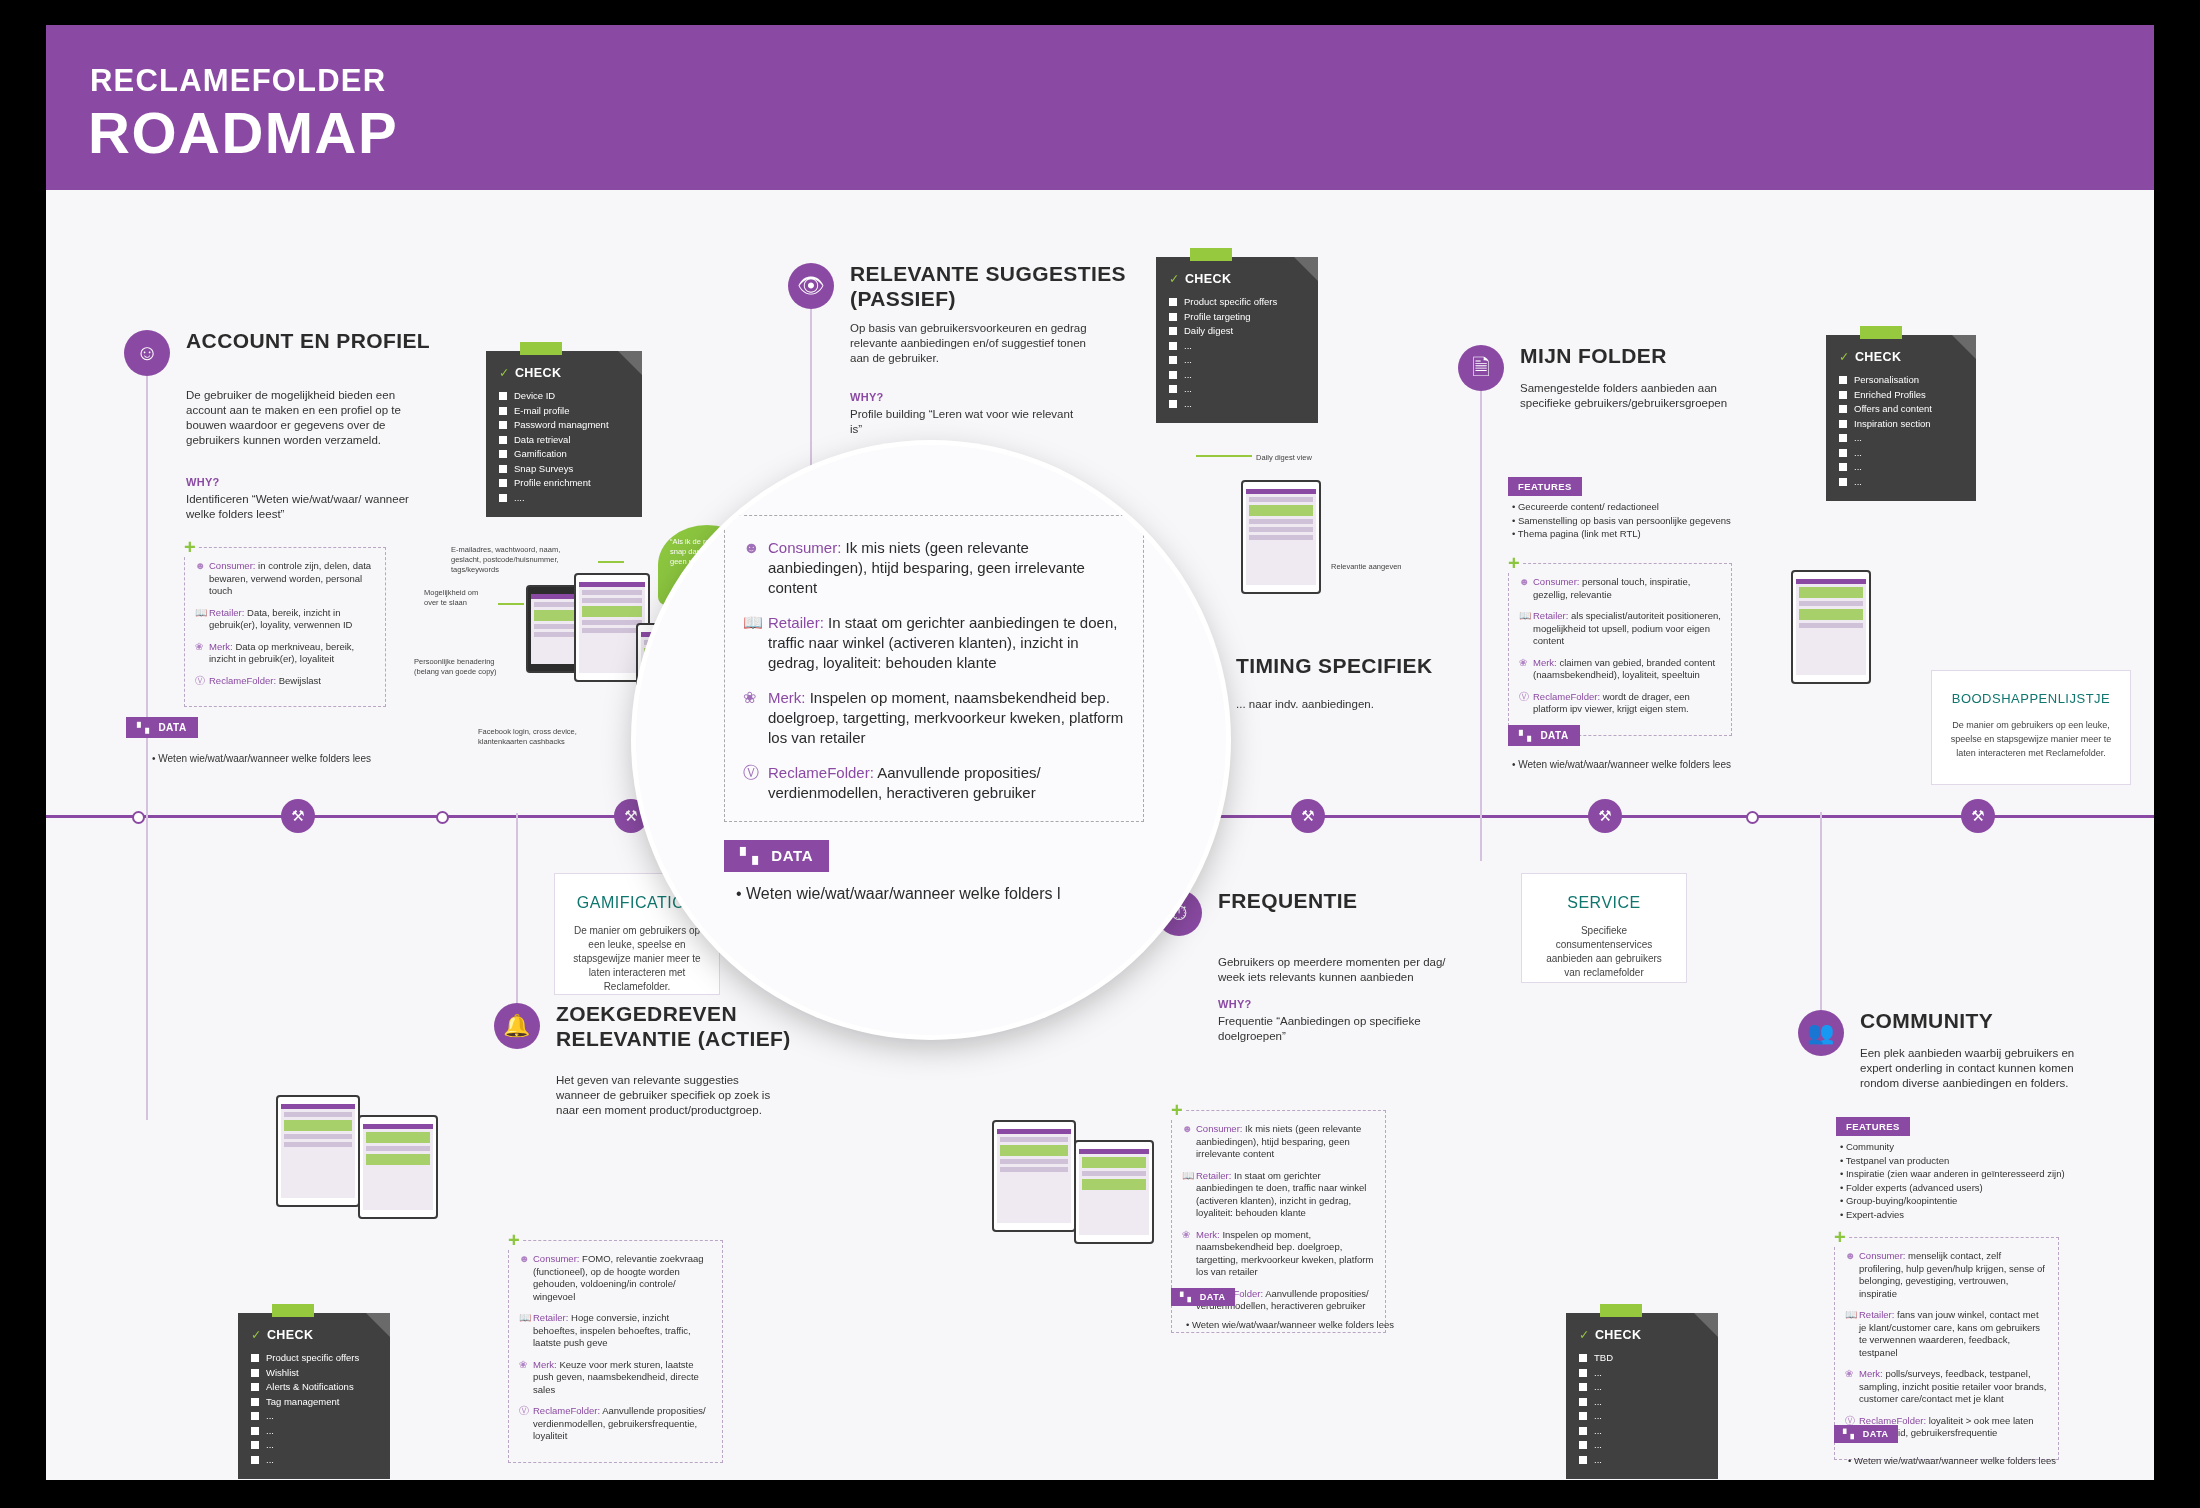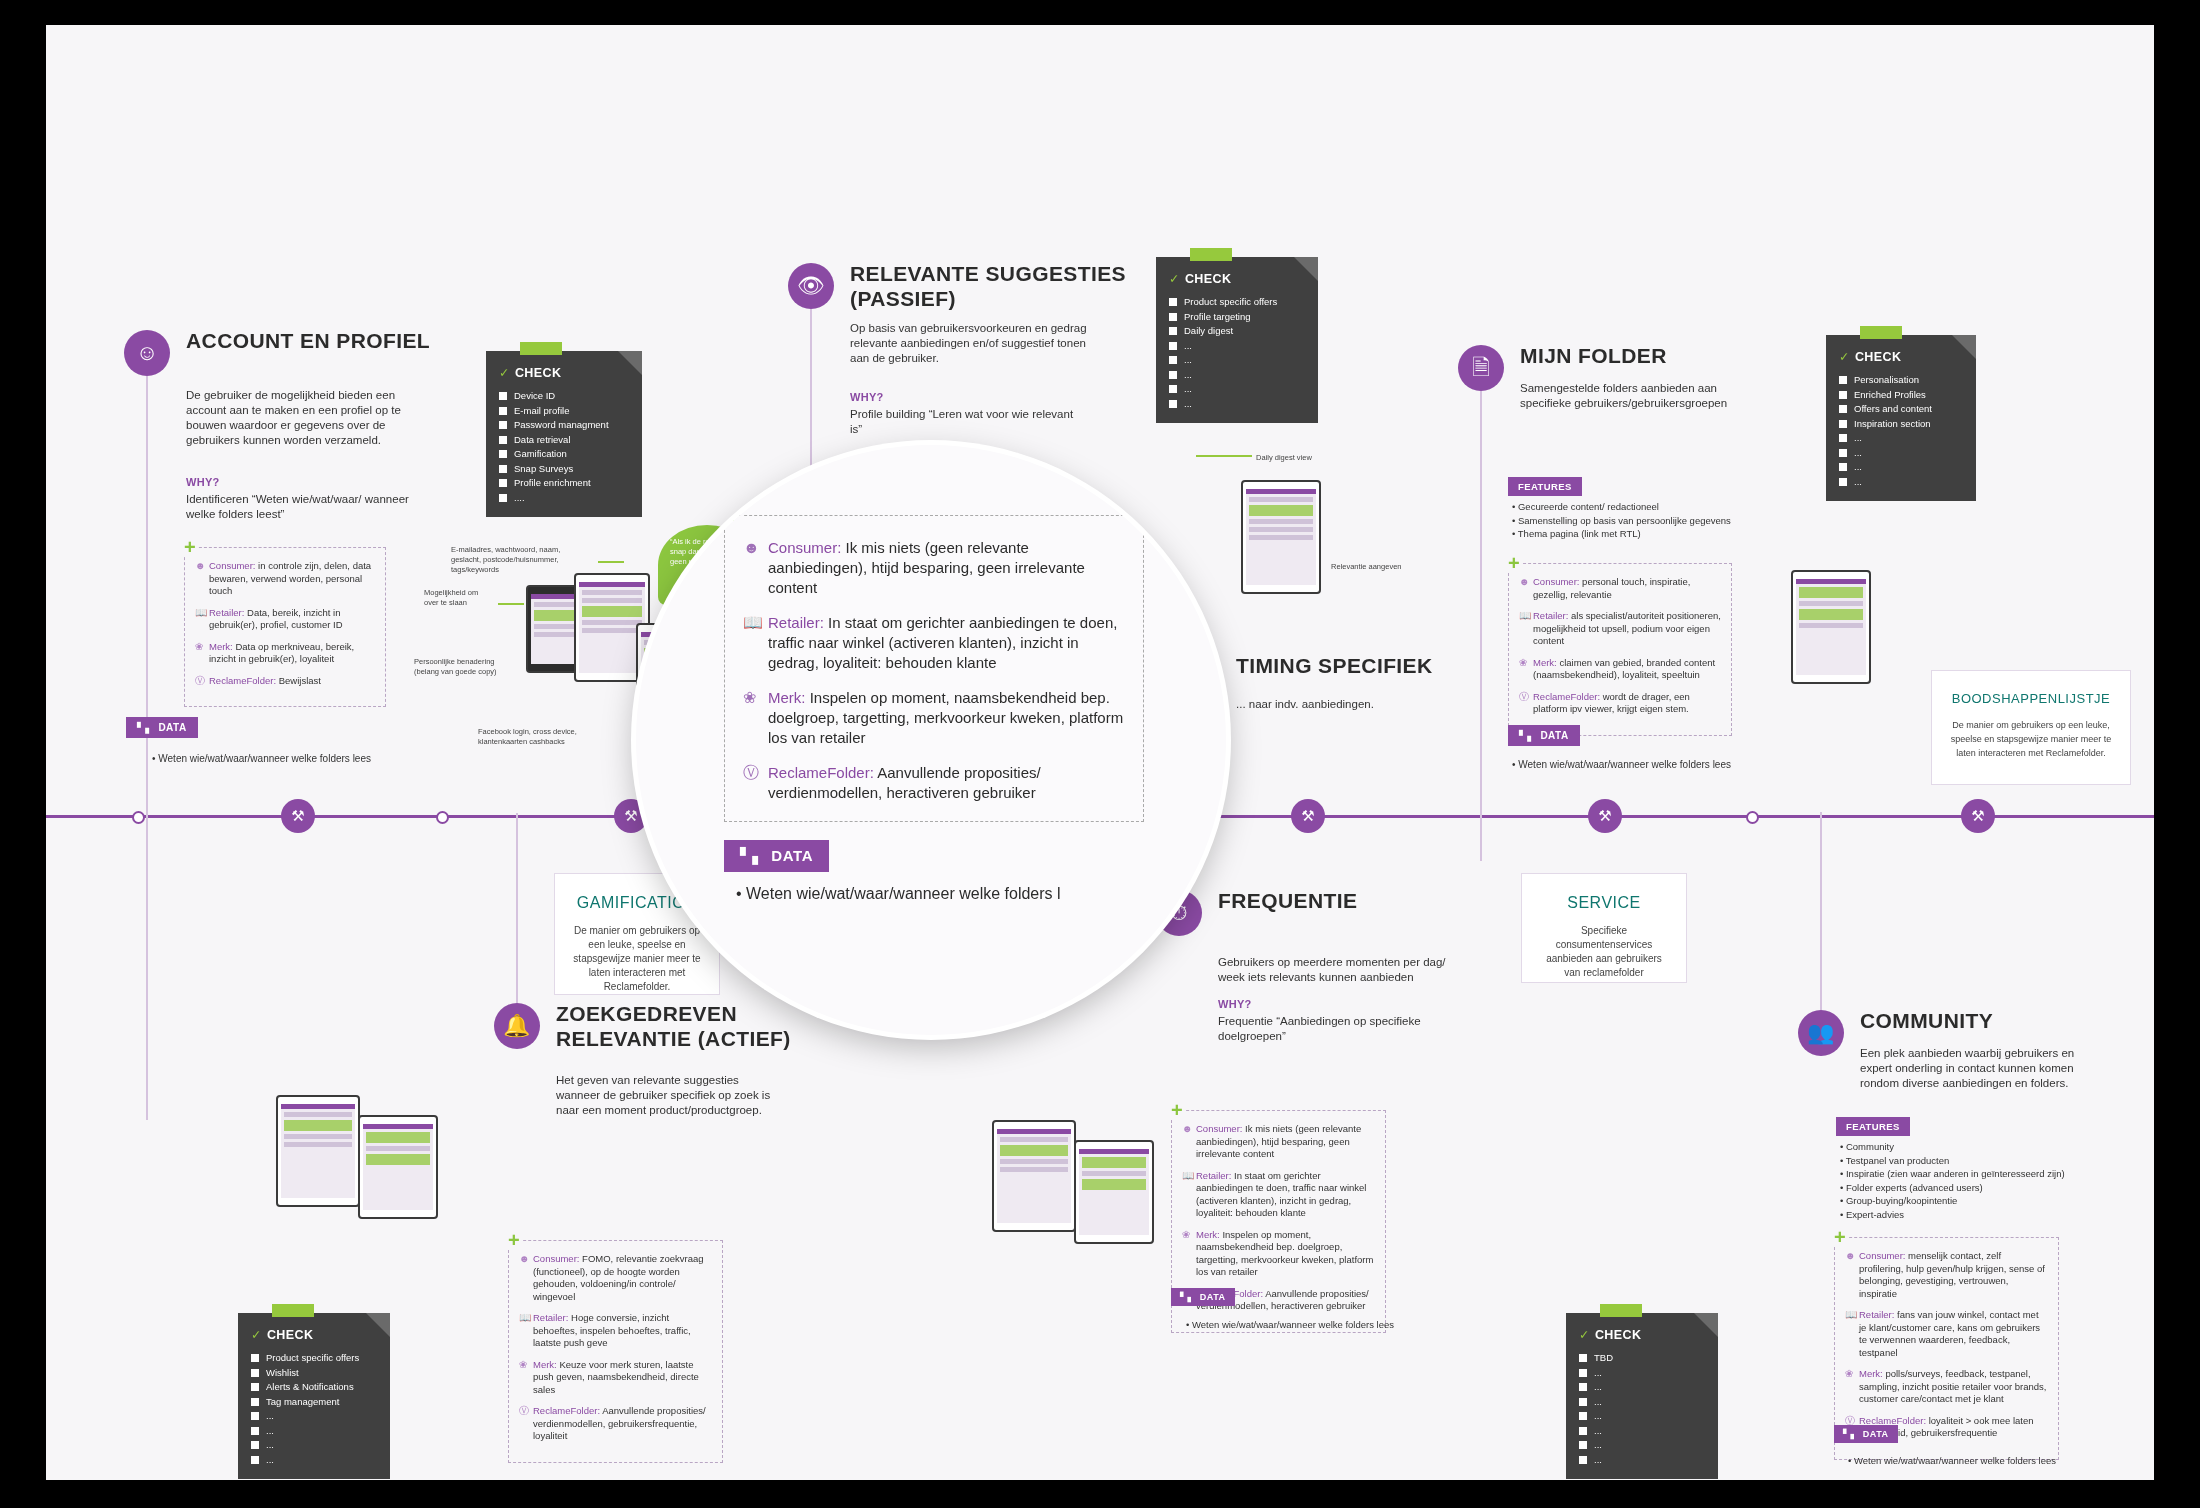--- a/index.html
+++ b/index.html
@@ -94,20 +94,24 @@
   #lens .ltag{position:absolute;left:88px;top:395px;background:#8a4aa3;color:#fff;font-size:15px;
               font-weight:bold;padding:7px 16px;letter-spacing:.6px;}
   #lens .lbul{position:absolute;left:100px;top:440px;font-size:16px;color:#2b2b2b;white-space:nowrap;}
   #lens .lbul:before{content:"• ";}
 </style>
 </head>
 <body>
 
 <div id="page">
 
+  <div id="header">
+    <div class="brand">RECLAMEFOLDER</div>
+    <div class="roadmap">ROADMAP</div>
+  </div>
 
   <div id="timeline"></div>
   <div class="tl-dot" style="left:86px;"></div>
   <div class="tl-badge" style="left:235px;">⚒</div>
   <div class="tl-dot" style="left:390px;"></div>
   <div class="tl-badge" style="left:568px;">⚒</div>
   <div class="tl-dot" style="left:740px;"></div>
   <div class="tl-badge" style="left:1245px;">⚒</div>
   <div class="tl-badge" style="left:1542px;">⚒</div>
   <div class="tl-dot" style="left:1700px;"></div>
@@ -123,21 +127,21 @@
   </div>
 
   <div class="persona" style="left:138px;top:522px;width:202px;">
     <div class="plus">+</div>
     <div class="prow">
       <span class="pic">☻</span>
       <span class="ptx"><b>Consumer:</b> <span>in controle zijn, delen, data bewaren, verwend worden, personal touch</span></span>
     </div>
     <div class="prow">
       <span class="pic">📖</span>
-      <span class="ptx"><b>Retailer:</b> <span>Data, bereik, inzicht in gebruik(er), profiel, customer ID</span></span>
+      <span class="ptx"><b>Retailer:</b> <span>Data, bereik, inzicht in gebruik(er), loyality, verwennen ID</span></span>
     </div>
     <div class="prow">
       <span class="pic">❀</span>
       <span class="ptx"><b>Merk:</b> <span>Data op merkniveau, bereik, inzicht in gebruik(er), loyaliteit</span></span>
     </div>
     <div class="prow">
       <span class="pic">Ⓥ</span>
       <span class="ptx"><b>ReclameFolder:</b> <span>Bewijslast</span></span>
     </div>
   </div>

